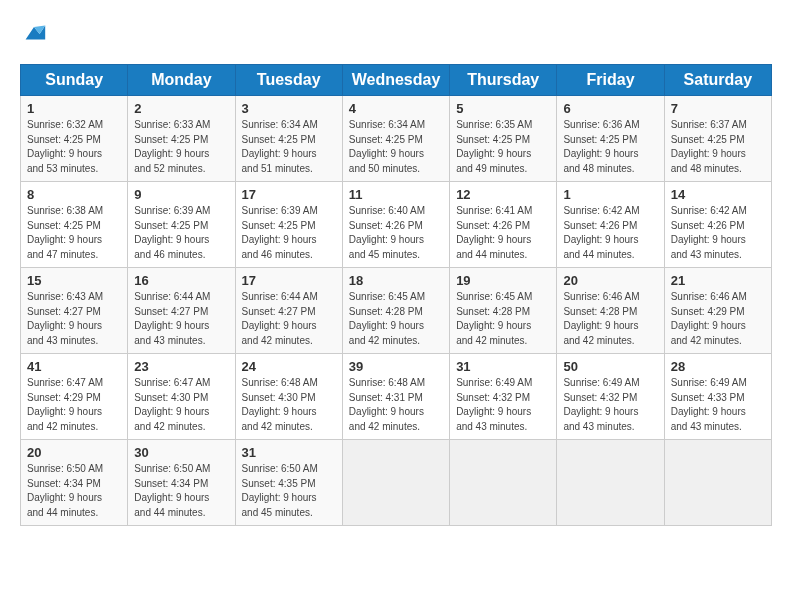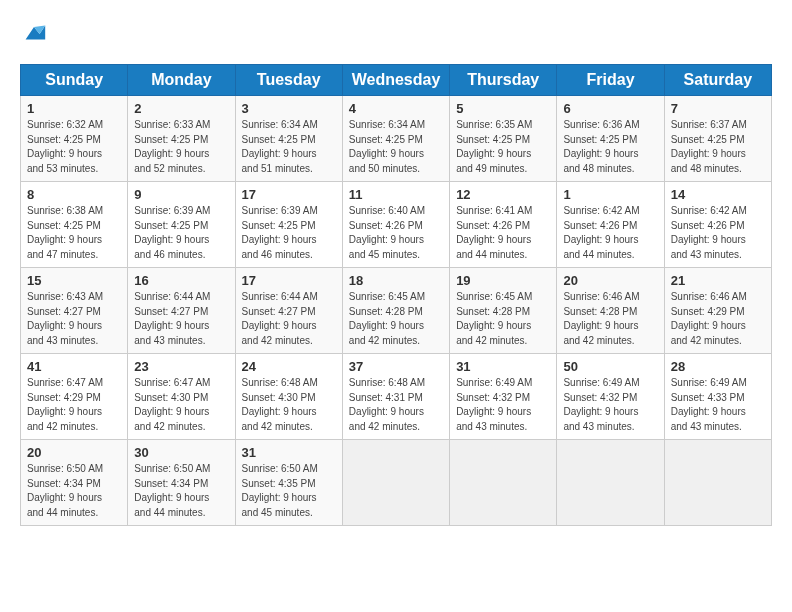--- a/index.html
+++ b/index.html
@@ -314,21 +314,21 @@
       </td>
         <td>
         <span class="day-number">24</span>
         <div class="day-info">
           Sunrise: 6:48 AM<br>
           Sunset: 4:30 PM<br>
           Daylight: 9 hours and 42 minutes.
         </div>
       </td>
         <td>
-        <span class="day-number">37</span>
+        <span class="day-number">39</span>
         <div class="day-info">
           Sunrise: 6:48 AM<br>
           Sunset: 4:31 PM<br>
           Daylight: 9 hours and 42 minutes.
         </div>
       </td>
         <td>
         <span class="day-number">31</span>
         <div class="day-info">
           Sunrise: 6:49 AM<br>

